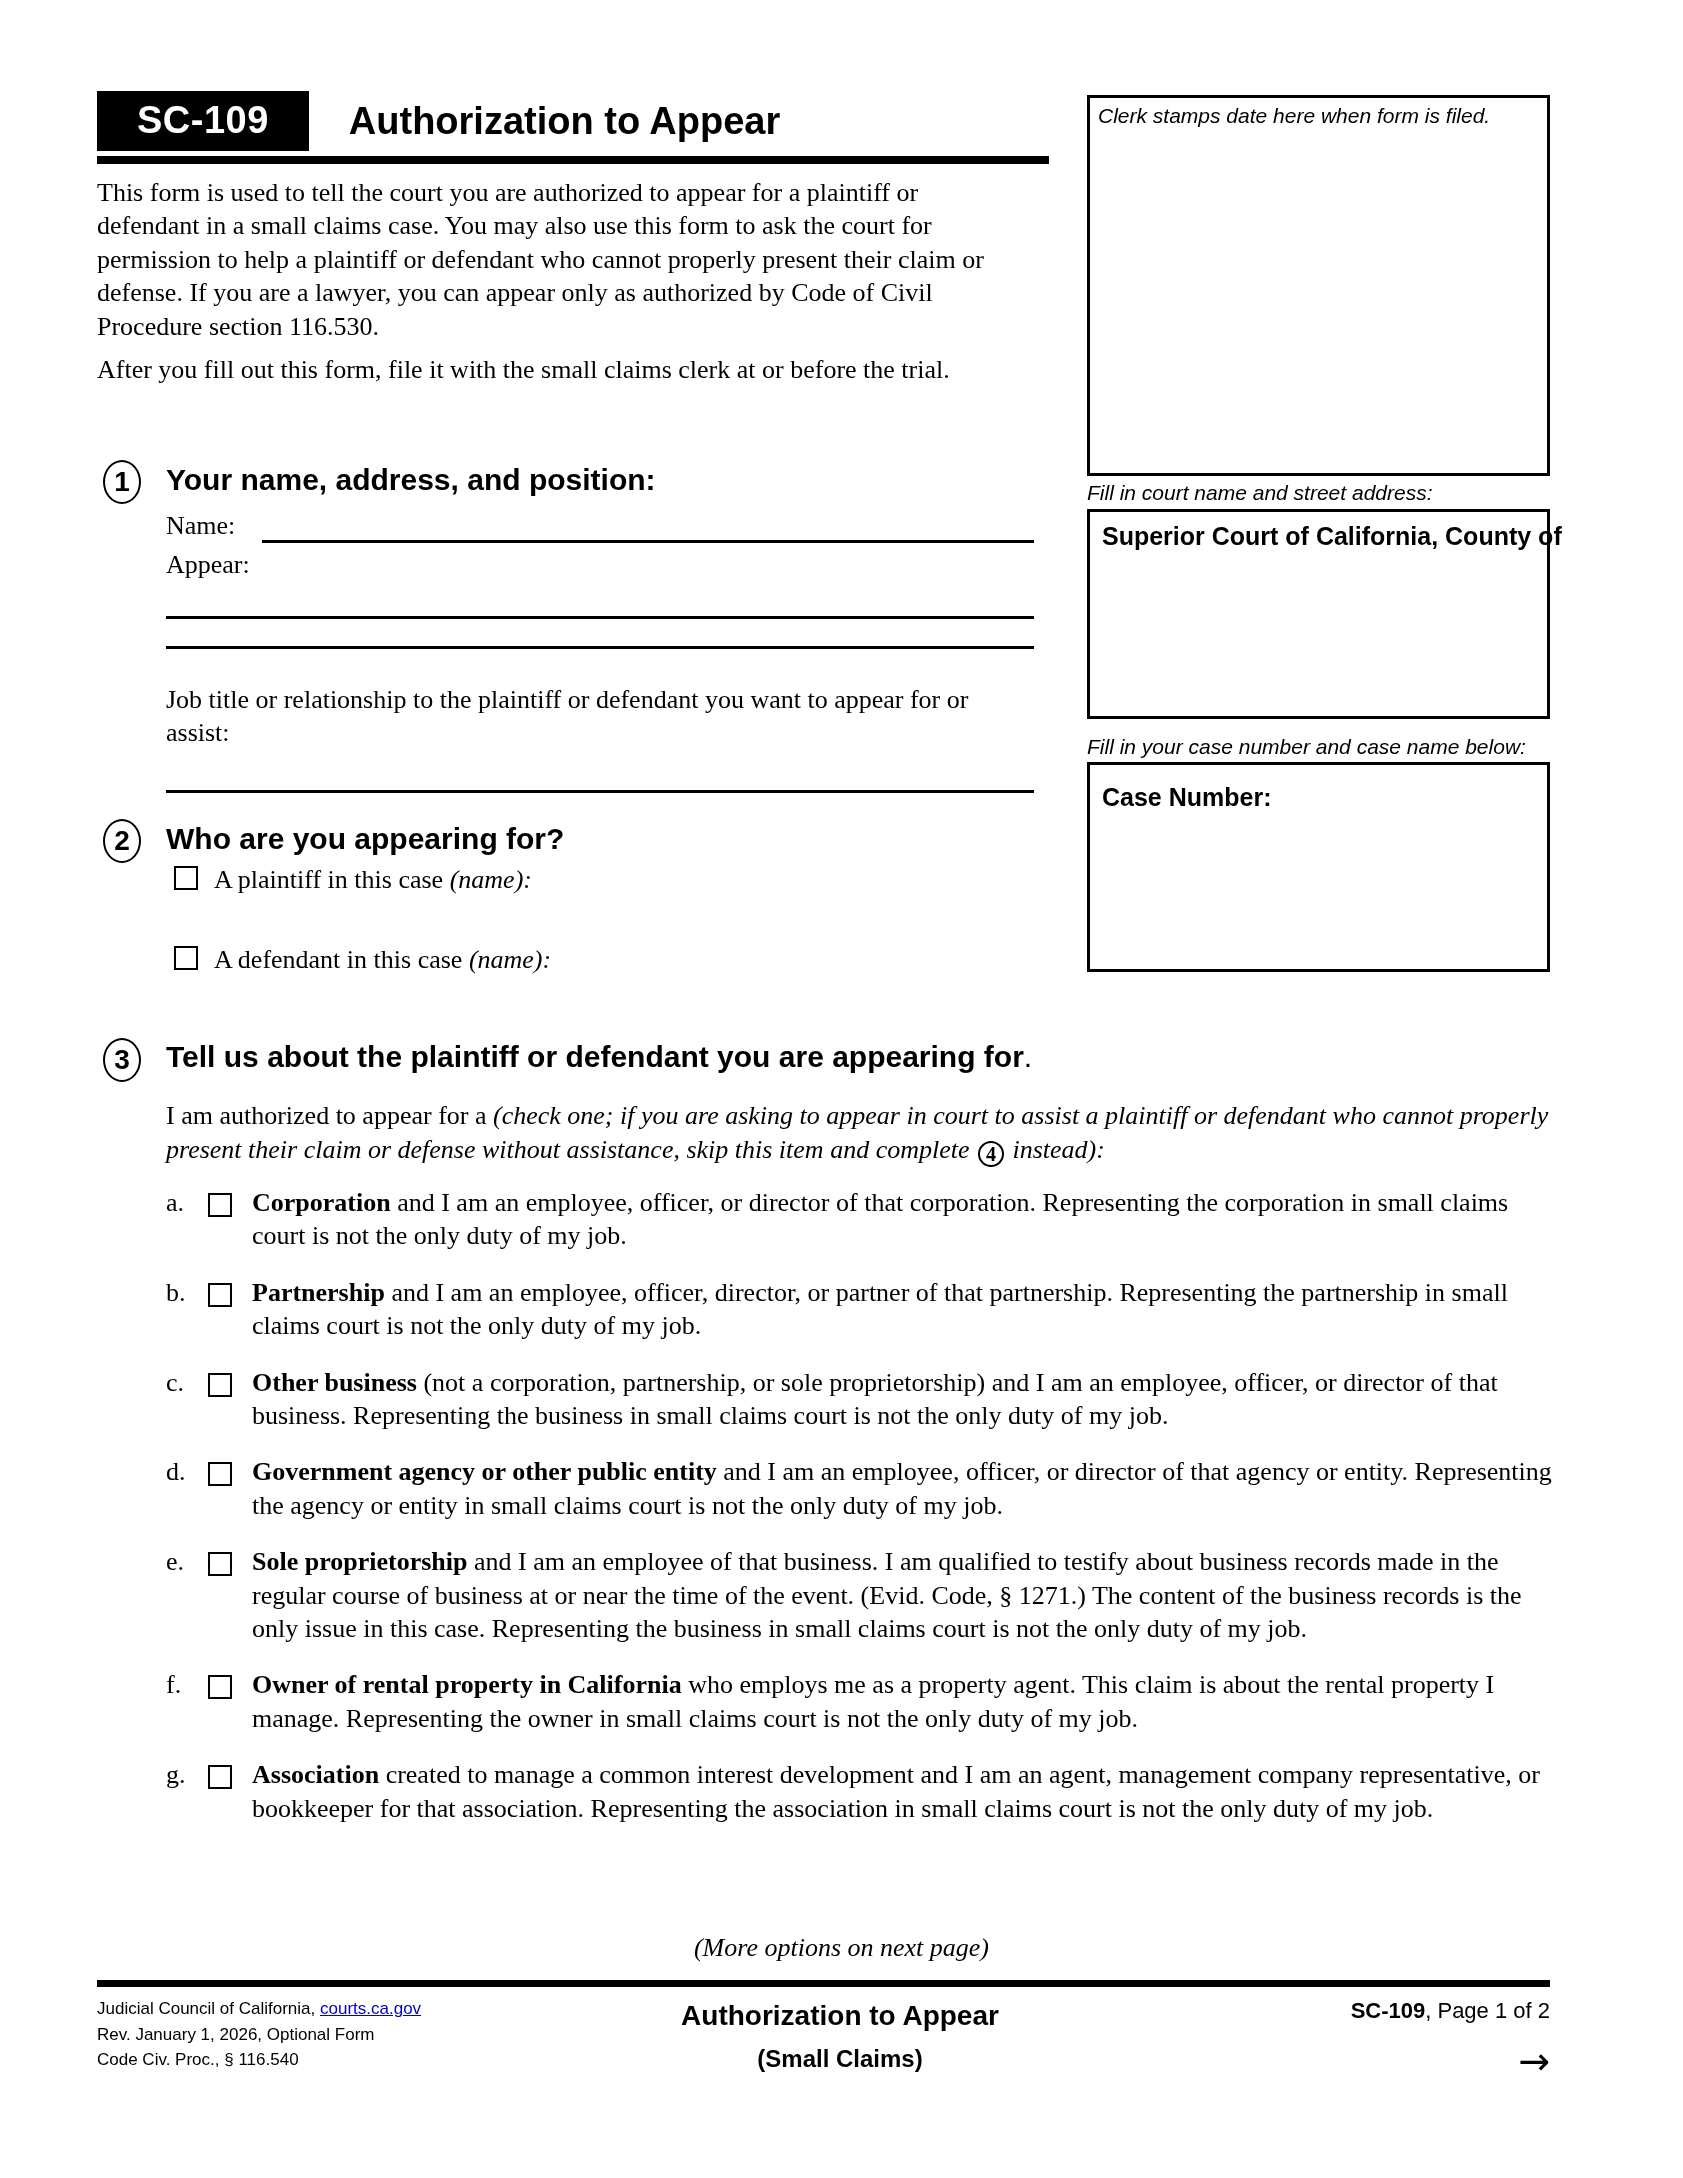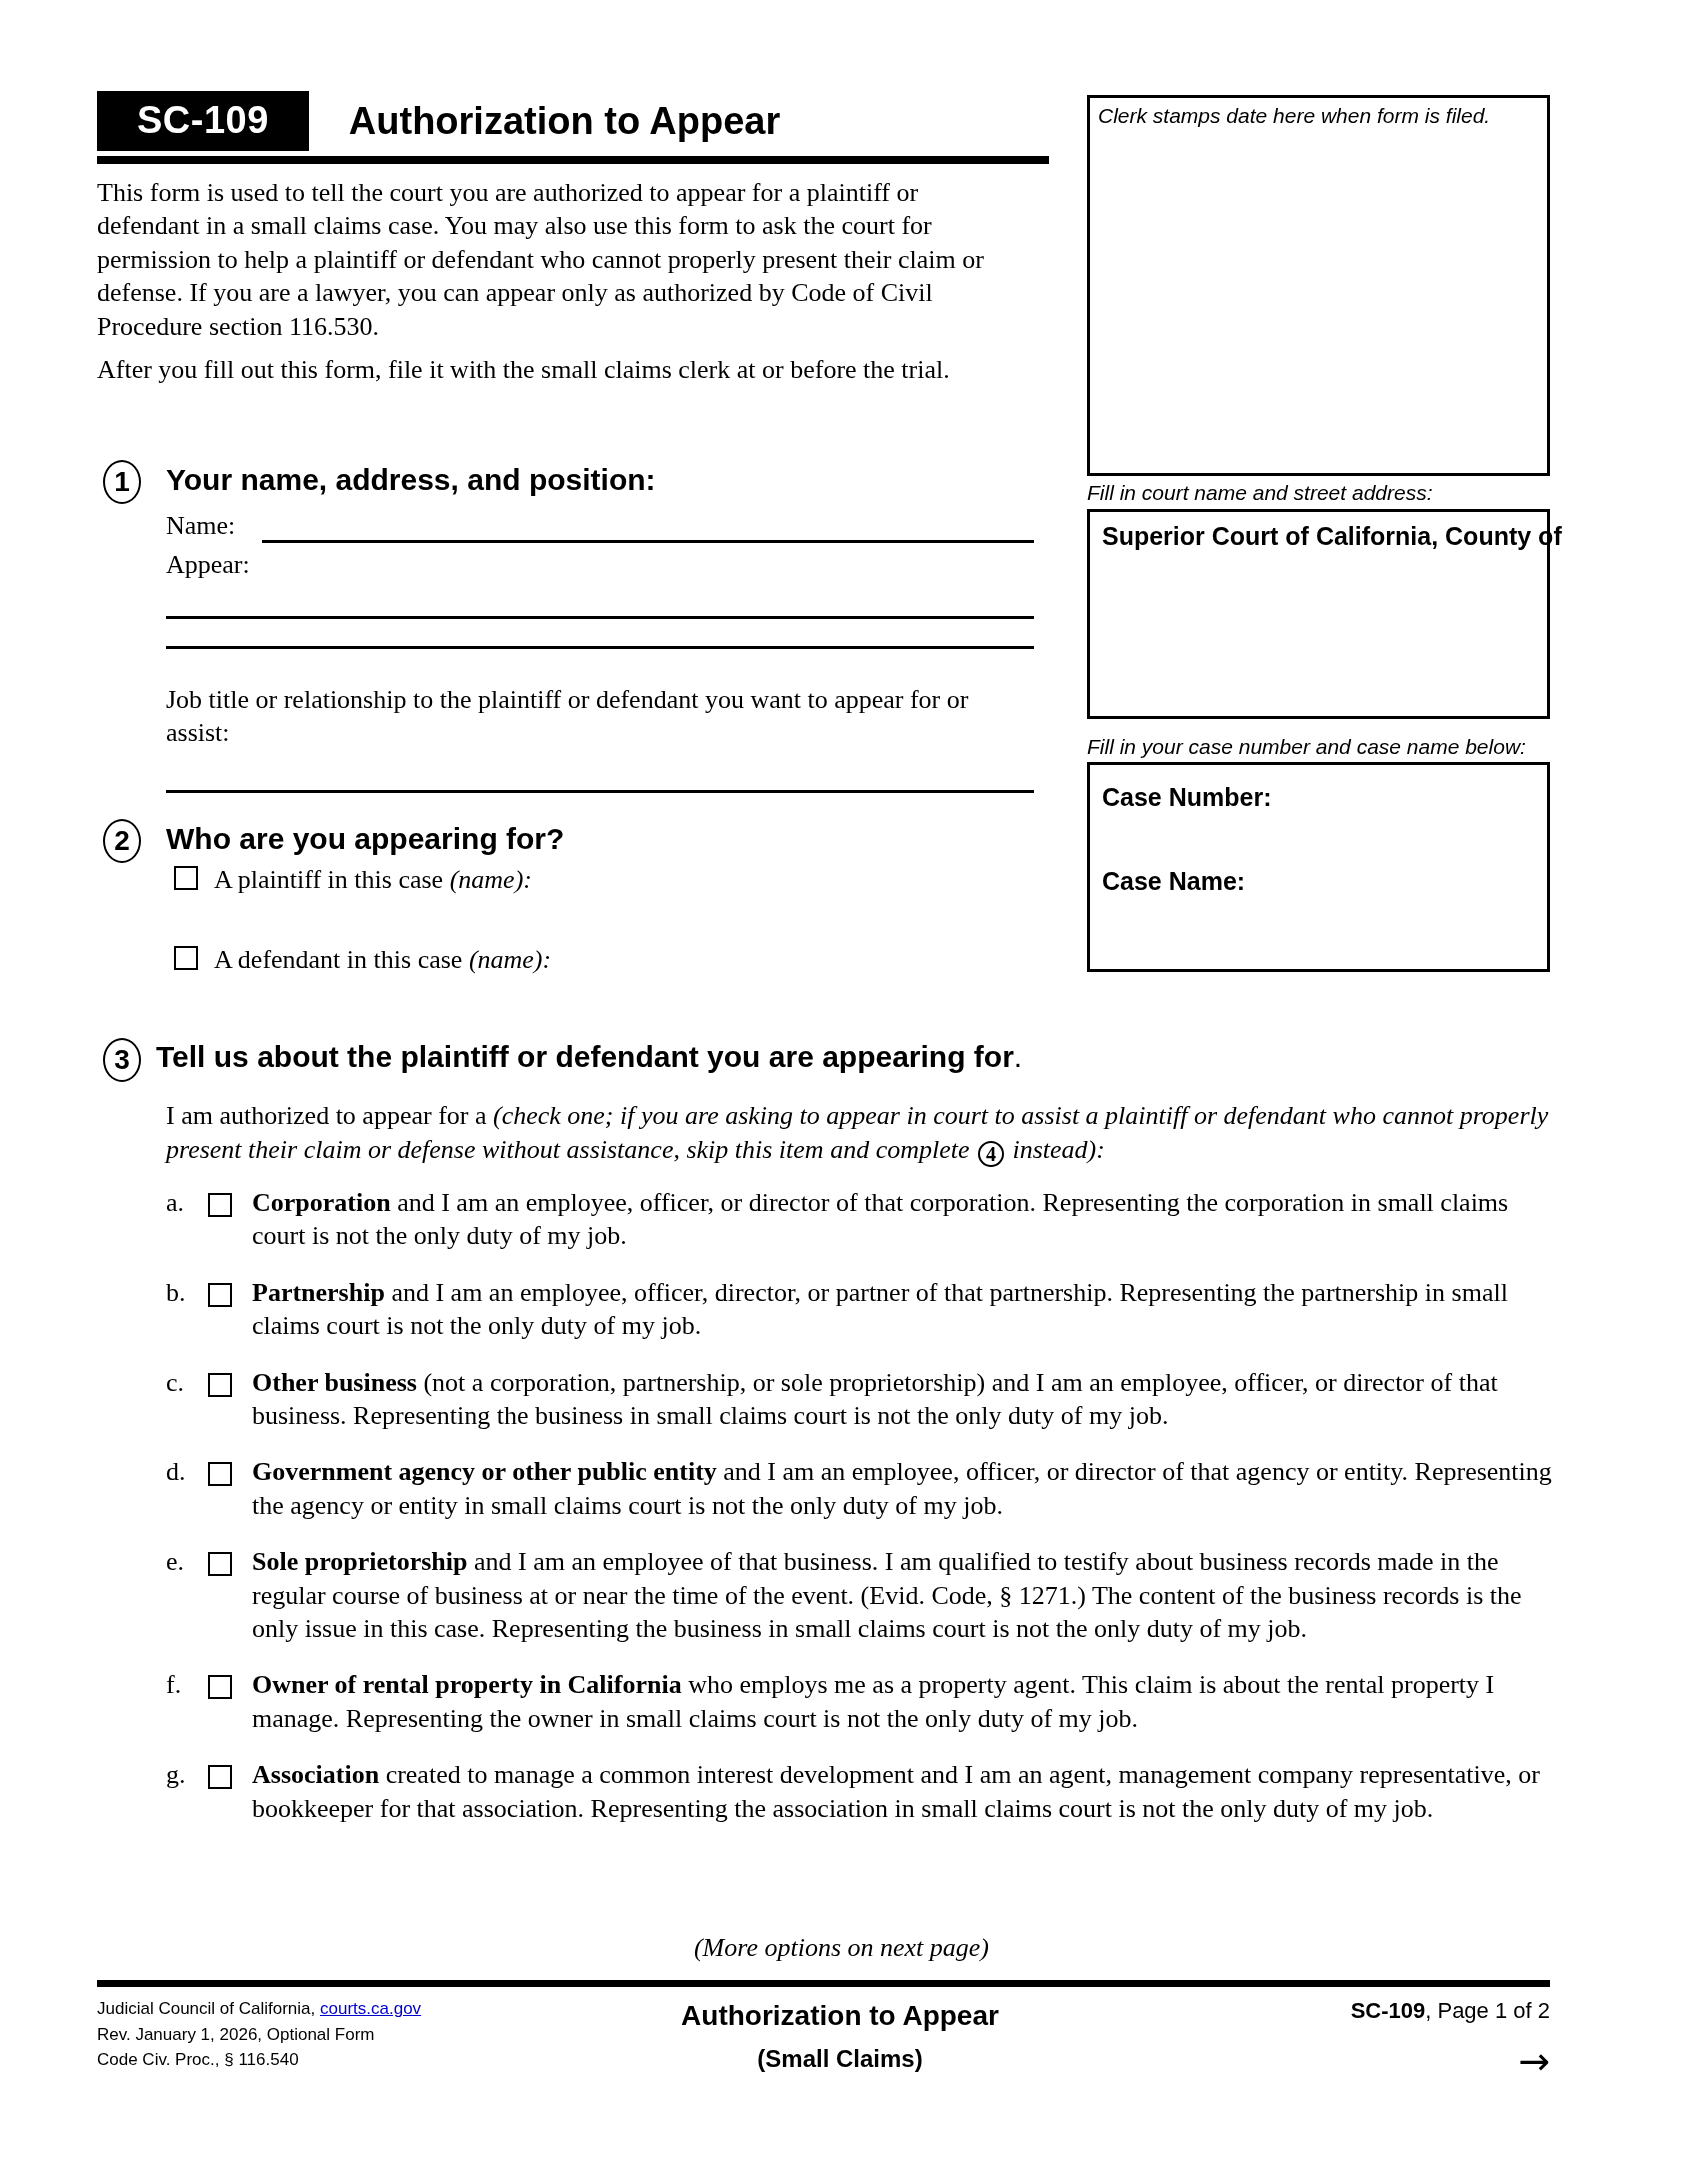--- a/index.html
+++ b/index.html
@@ -198,21 +198,21 @@
     font-size: 26px;
     white-space: nowrap;
   }
   .opt-row .txt { margin-left: 16px; }
   .opt-plaintiff { left: 174px; top: 865px; }
   .opt-defendant { left: 174px; top: 945px; }
   .ital { font-style: italic; }
 
   
   .i3-circle { left: 103px; top: 1038px; }
-  .i3-head   { left: 156px; top: 1040px; }
+  .i3-head   { left: 166px; top: 1040px; }
 
   .i3-instr {
     position: absolute;
     left: 166px; top: 1099px;
     width: 1386px;
     font-size: 26px;
     line-height: 1.29;
   }
   .inline-circle {
     display: inline-block;
@@ -347,21 +347,20 @@
   </div>
 
   <div class="boxcap cap-court">Fill in court name and street address:</div>
   <div class="court-box">
     <div class="court-box-text">Superior Court of California, County of</div>
   </div>
 
   <div class="boxcap cap-case">Fill in your case number and case name below:</div>
   <div class="case-box">
     <div class="case-line first">Case Number:</div>
-    <div class="case-line second">Case Name:</div>
   </div>
 
   <div class="circle-num i1-circle">1</div>
   <div class="item-head i1-head">Your name, address, and position:</div>
 
   <div class="lbl-name">Name:</div>
   <div class="rule rule-name"></div>
 
   <div class="lbl-address">Appear:</div>
   <div class="rule rule-addr1"></div>

